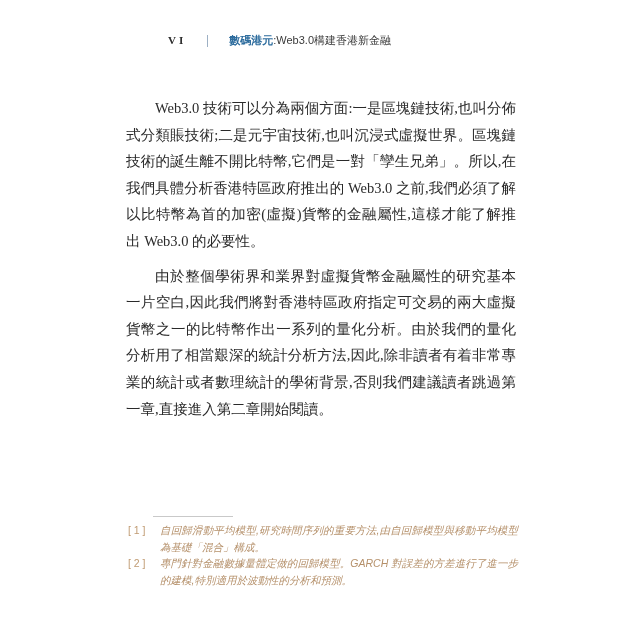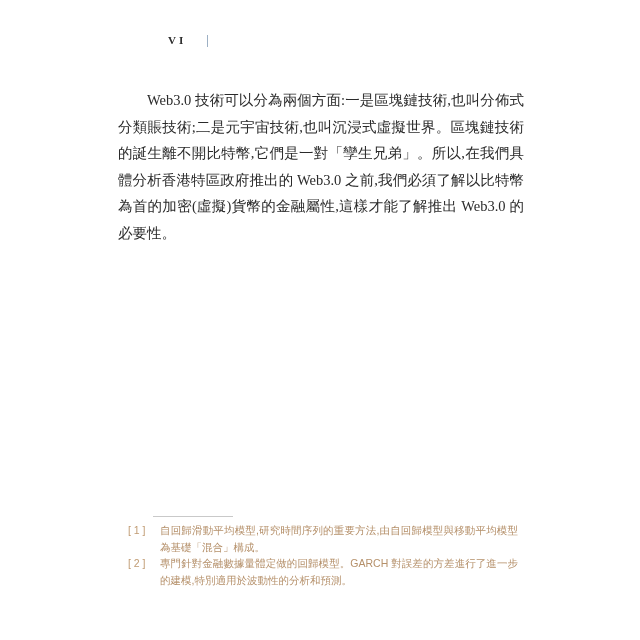--- a/index.html
+++ b/index.html
@@ -28,21 +28,21 @@
   .title-rest{color:#3a3a3a;}
   
   .body-text{
     position:absolute;left:118px;top:87px;width:406px;
     color:#2a2a2a;
     font-size:14.5px;line-height:26.6px;
     text-align:justify;
     text-justify:inter-ideograph;
   }
   .body-text p{
-    margin:0;text-indent:2em;
+    margin:8px;text-indent:2em;
   }
   .sup{
     font-size:9px;
     vertical-align:6px;
     line-height:0;
   }
   
   .fn-separator{
     position:absolute;left:153px;top:516px;width:80px;height:1px;
     background:#c9c9c9;
@@ -52,35 +52,37 @@
     font-family:"Liberation Sans","DejaVu Sans",sans-serif;
     font-size:10.5px;line-height:16.5px;color:#b5906a;
   }
   .footnote{
     display:flex;align-items:flex-start;margin:0;
   }
   .fn-marker{
     flex:0 0 32px;color:#c09b72;white-space:nowrap;
   }
   .fn-text{
-    flex:1;text-align:justify;text-justify:inter-ideograph;
+    flex:1;text-align:justify;text-justify:inter-ideograph;font-style:italic;
   }
 </style>
 </head>
 <body>
 
 <div class="page">
 
   <div class="header">
     <span class="page-num">VI</span>
     <span class="hsep"></span>
+    <span><span class="title-highlight">數碼港元</span><span class="title-rest">:Web3.0構建香港新金融</span></span>
   </div>
 
   <div class="body-text">
       <p><span>Web3.0 技術可以分為兩個方面:一是區塊鏈技術,也叫分佈式分類賬技術;二是元宇宙技術,也叫沉浸式虛擬世界。區塊鏈技術的誕生離不開比特幣,它們是一對「孿生兄弟」。所以,在我們具體分析香港特區政府推出的 Web3.0 之前,我們必須了解以比特幣為首的加密(虛擬)貨幣的金融屬性,這樣才能了解推出 Web3.0 的必要性。</span></p>
+      <p><span>由於整個學術界和業界對虛擬貨幣金融屬性的研究基本一片空白,因此我們將對香港特區政府指定可交易的兩大虛擬貨幣之一的比特幣作出一系列的量化分析。由於我們的量化分析用了相當艱深的統計分析方法,因此,除非讀者有着非常專業的統計或者數理統計的學術背景,否則我們建議讀者跳過第一章,直接進入第二章開始閱讀。</span></p>
     </div>
 
   <div class="fn-separator"></div>
 
   <div class="footnotes">
       <div class="footnote">
         <span class="fn-marker">[ 1 ]</span>
         <div class="fn-text">自回歸滑動平均模型,研究時間序列的重要方法,由自回歸模型與移動平均模型為基礎「混合」構成。</div>
       </div>
       <div class="footnote">

